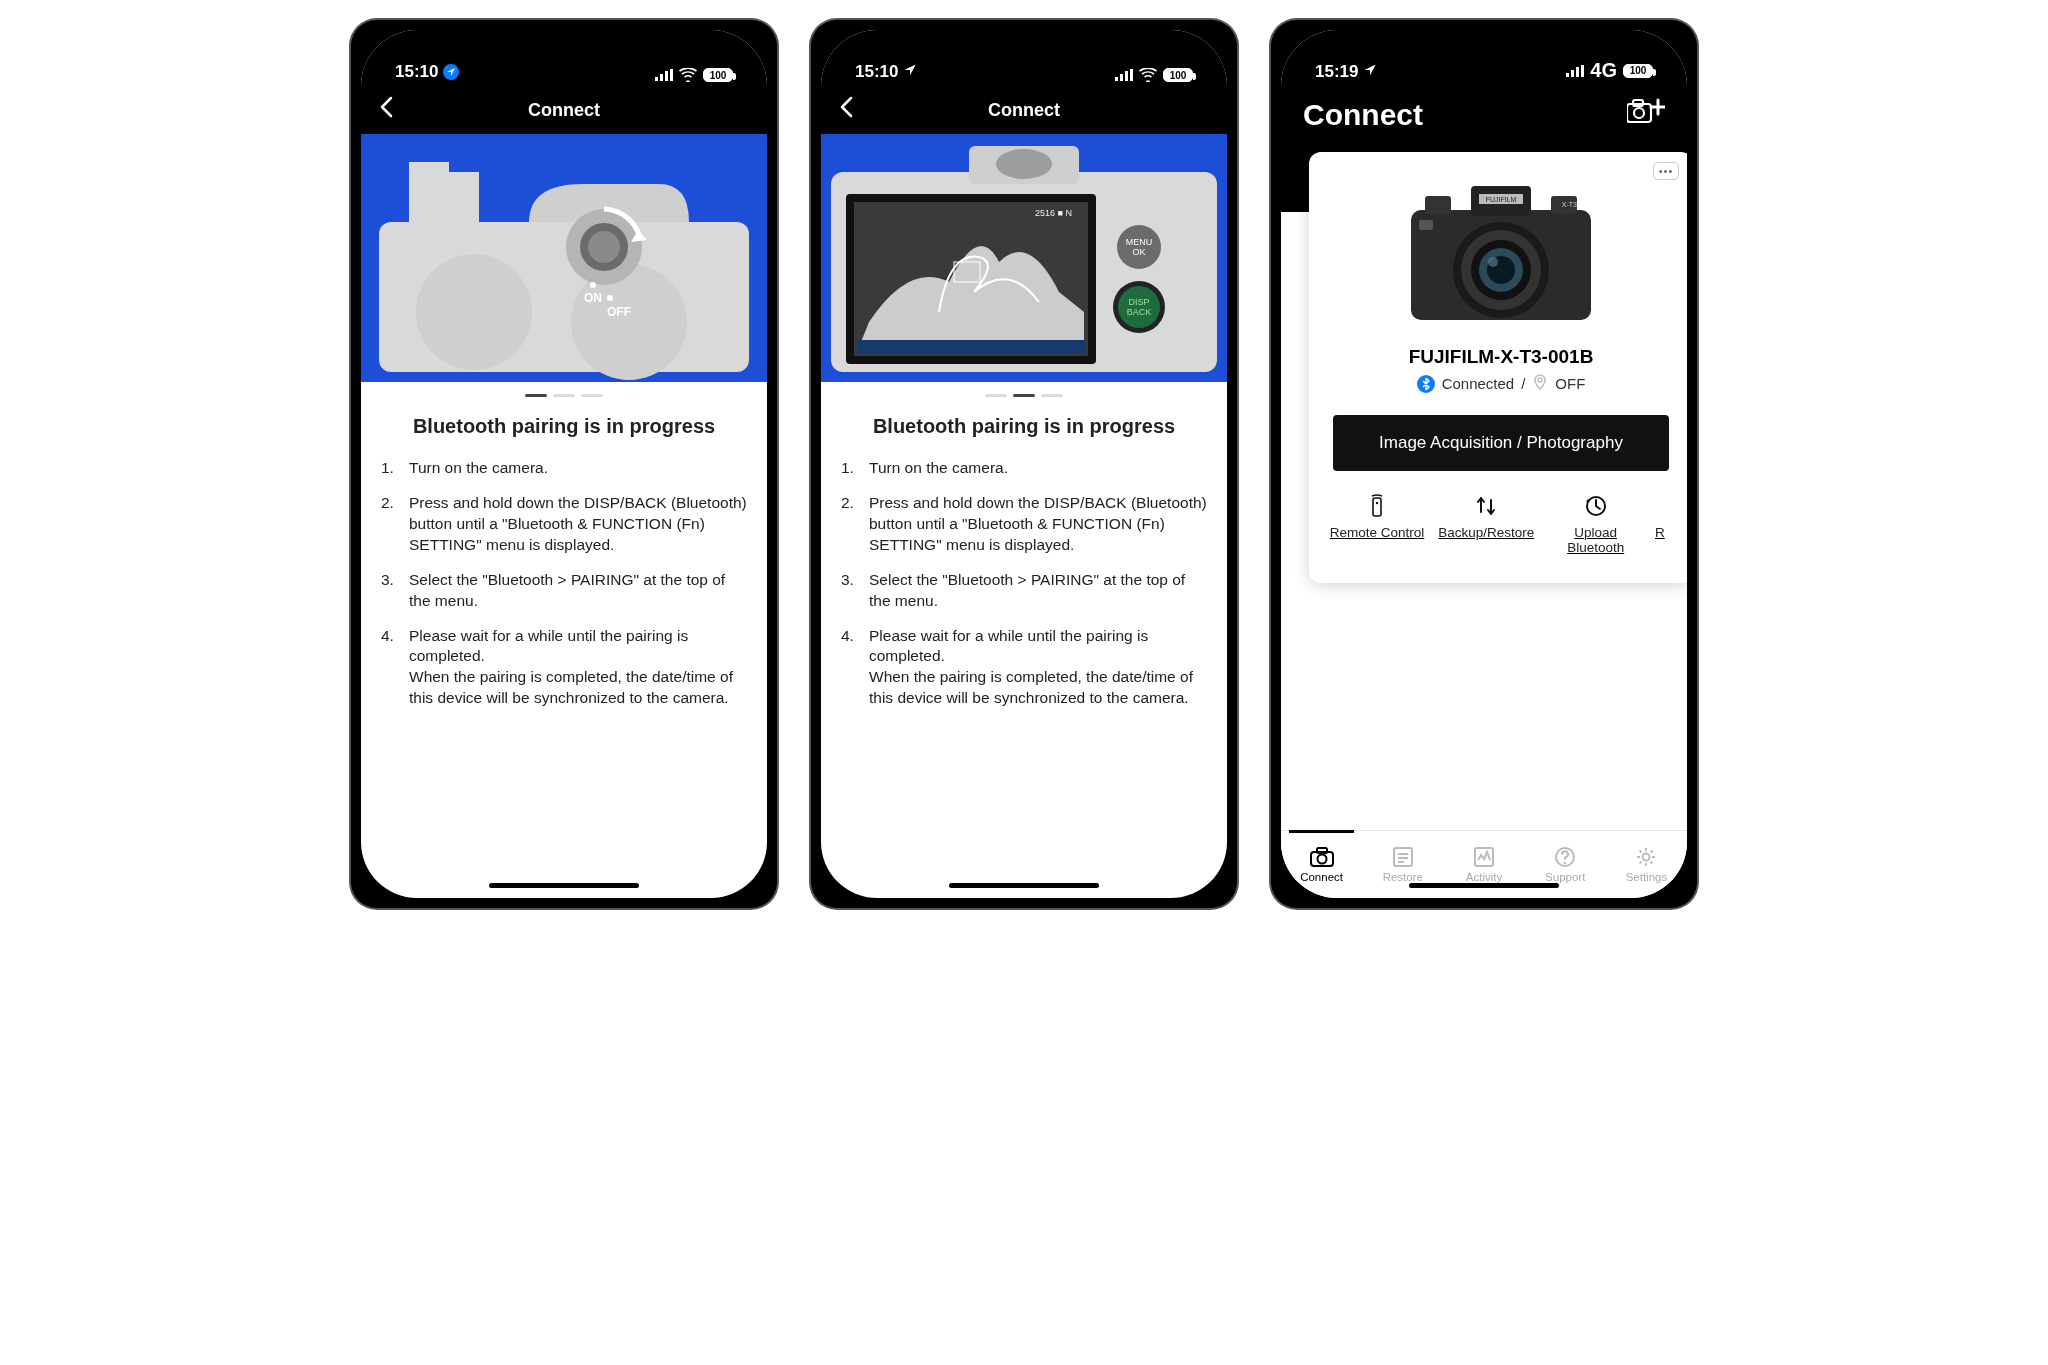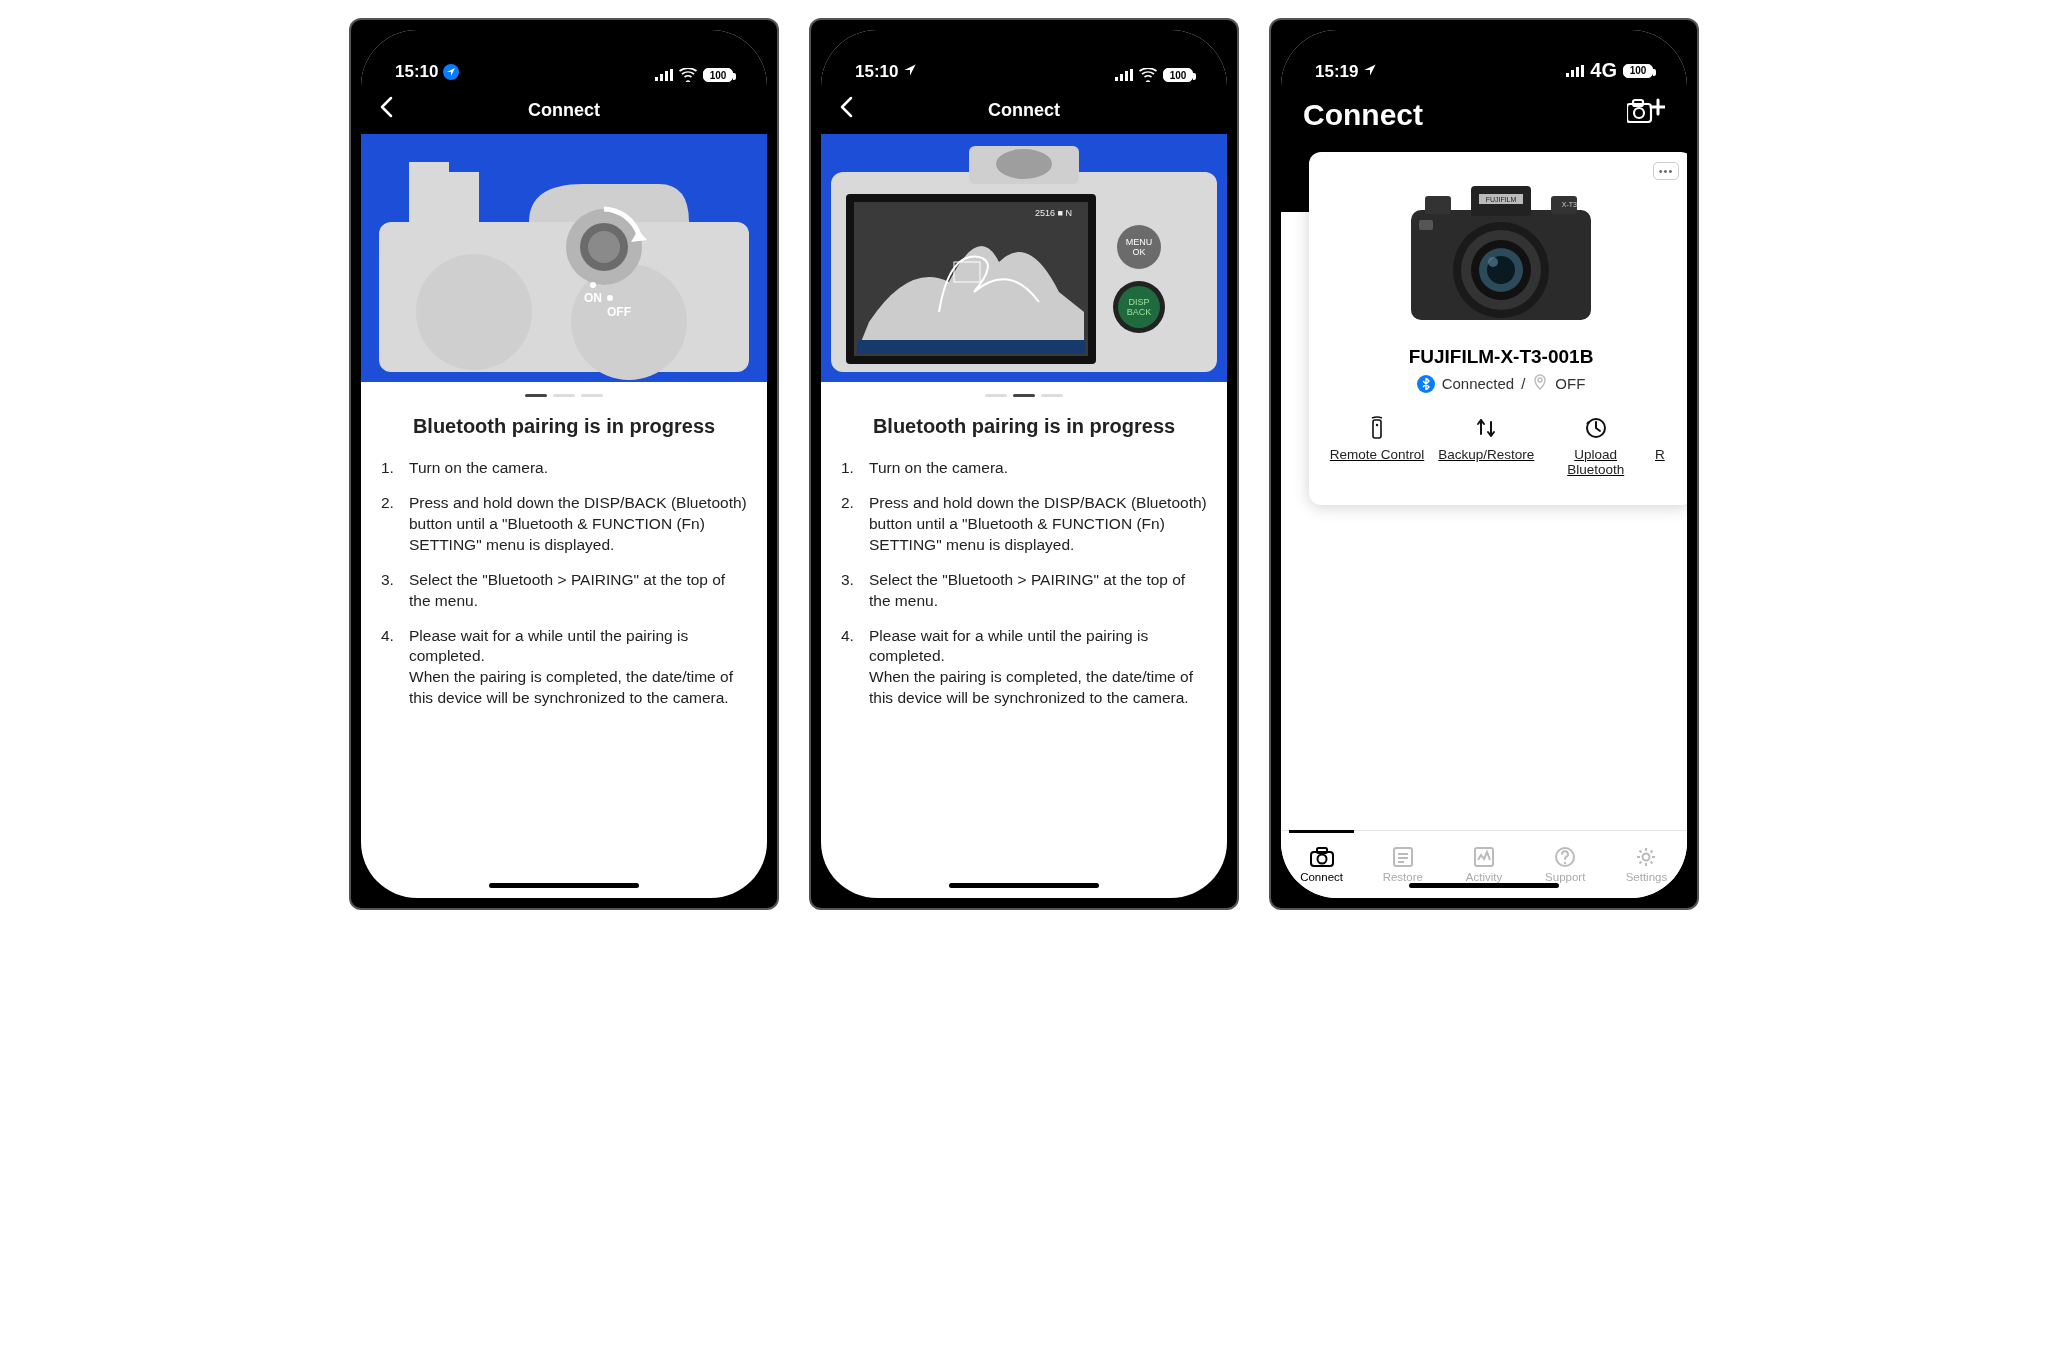--- a/index.html
+++ b/index.html
@@ -15,21 +15,21 @@
   .phones {
     display: flex;
     justify-content: center;
     gap: 34px;
     padding: 20px 30px;
   }
   .phone {
     width: 426px;
     height: 888px;
     background: #000;
-    border-radius: 10px;
+    border-radius: 26px;
     padding: 10px;
     box-shadow: 0 0 0 2px #555;
     position: relative;
   }
   .screen {
     width: 100%;
     height: 100%;
     background: #fff;
     border-radius: 56px;
     overflow: hidden;
@@ -475,20 +475,21 @@
             <span>Connected</span>
             <span>/</span>
             <span>
               <svg width="16" height="16" viewBox="0 0 16 16">
                   <path d="M8 1 a5 5 0 0 1 5 5 c0 4 -5 9 -5 9 s-5 -5 -5 -9 a5 5 0 0 1 5 -5 Z" stroke="#bbb" stroke-width="1.4" fill="none"></path>
                   <circle cx="8" cy="6" r="2" stroke="#bbb" stroke-width="1.4" fill="none"></circle>
                 </svg>
             </span>
             <span>OFF</span>
           </div>
+          <div class="acq-btn">Image Acquisition / Photography</div>
           <div class="func-row card-inner-clip">
             <div class="func">
               <div class="icon-slot">
                 <svg width="18" height="24" viewBox="0 0 18 24">
                     <rect x="5" y="4" width="8" height="18" rx="2" stroke="#111" stroke-width="1.6" fill="none"></rect>
                     <path d="M4 2 a8 4 0 0 1 10 0" stroke="#111" stroke-width="1.4" fill="none"></path>
                     <circle cx="9" cy="9" r="1.2" fill="#111"></circle>
                   </svg>
               </div>
               <div>Remote Control</div>

